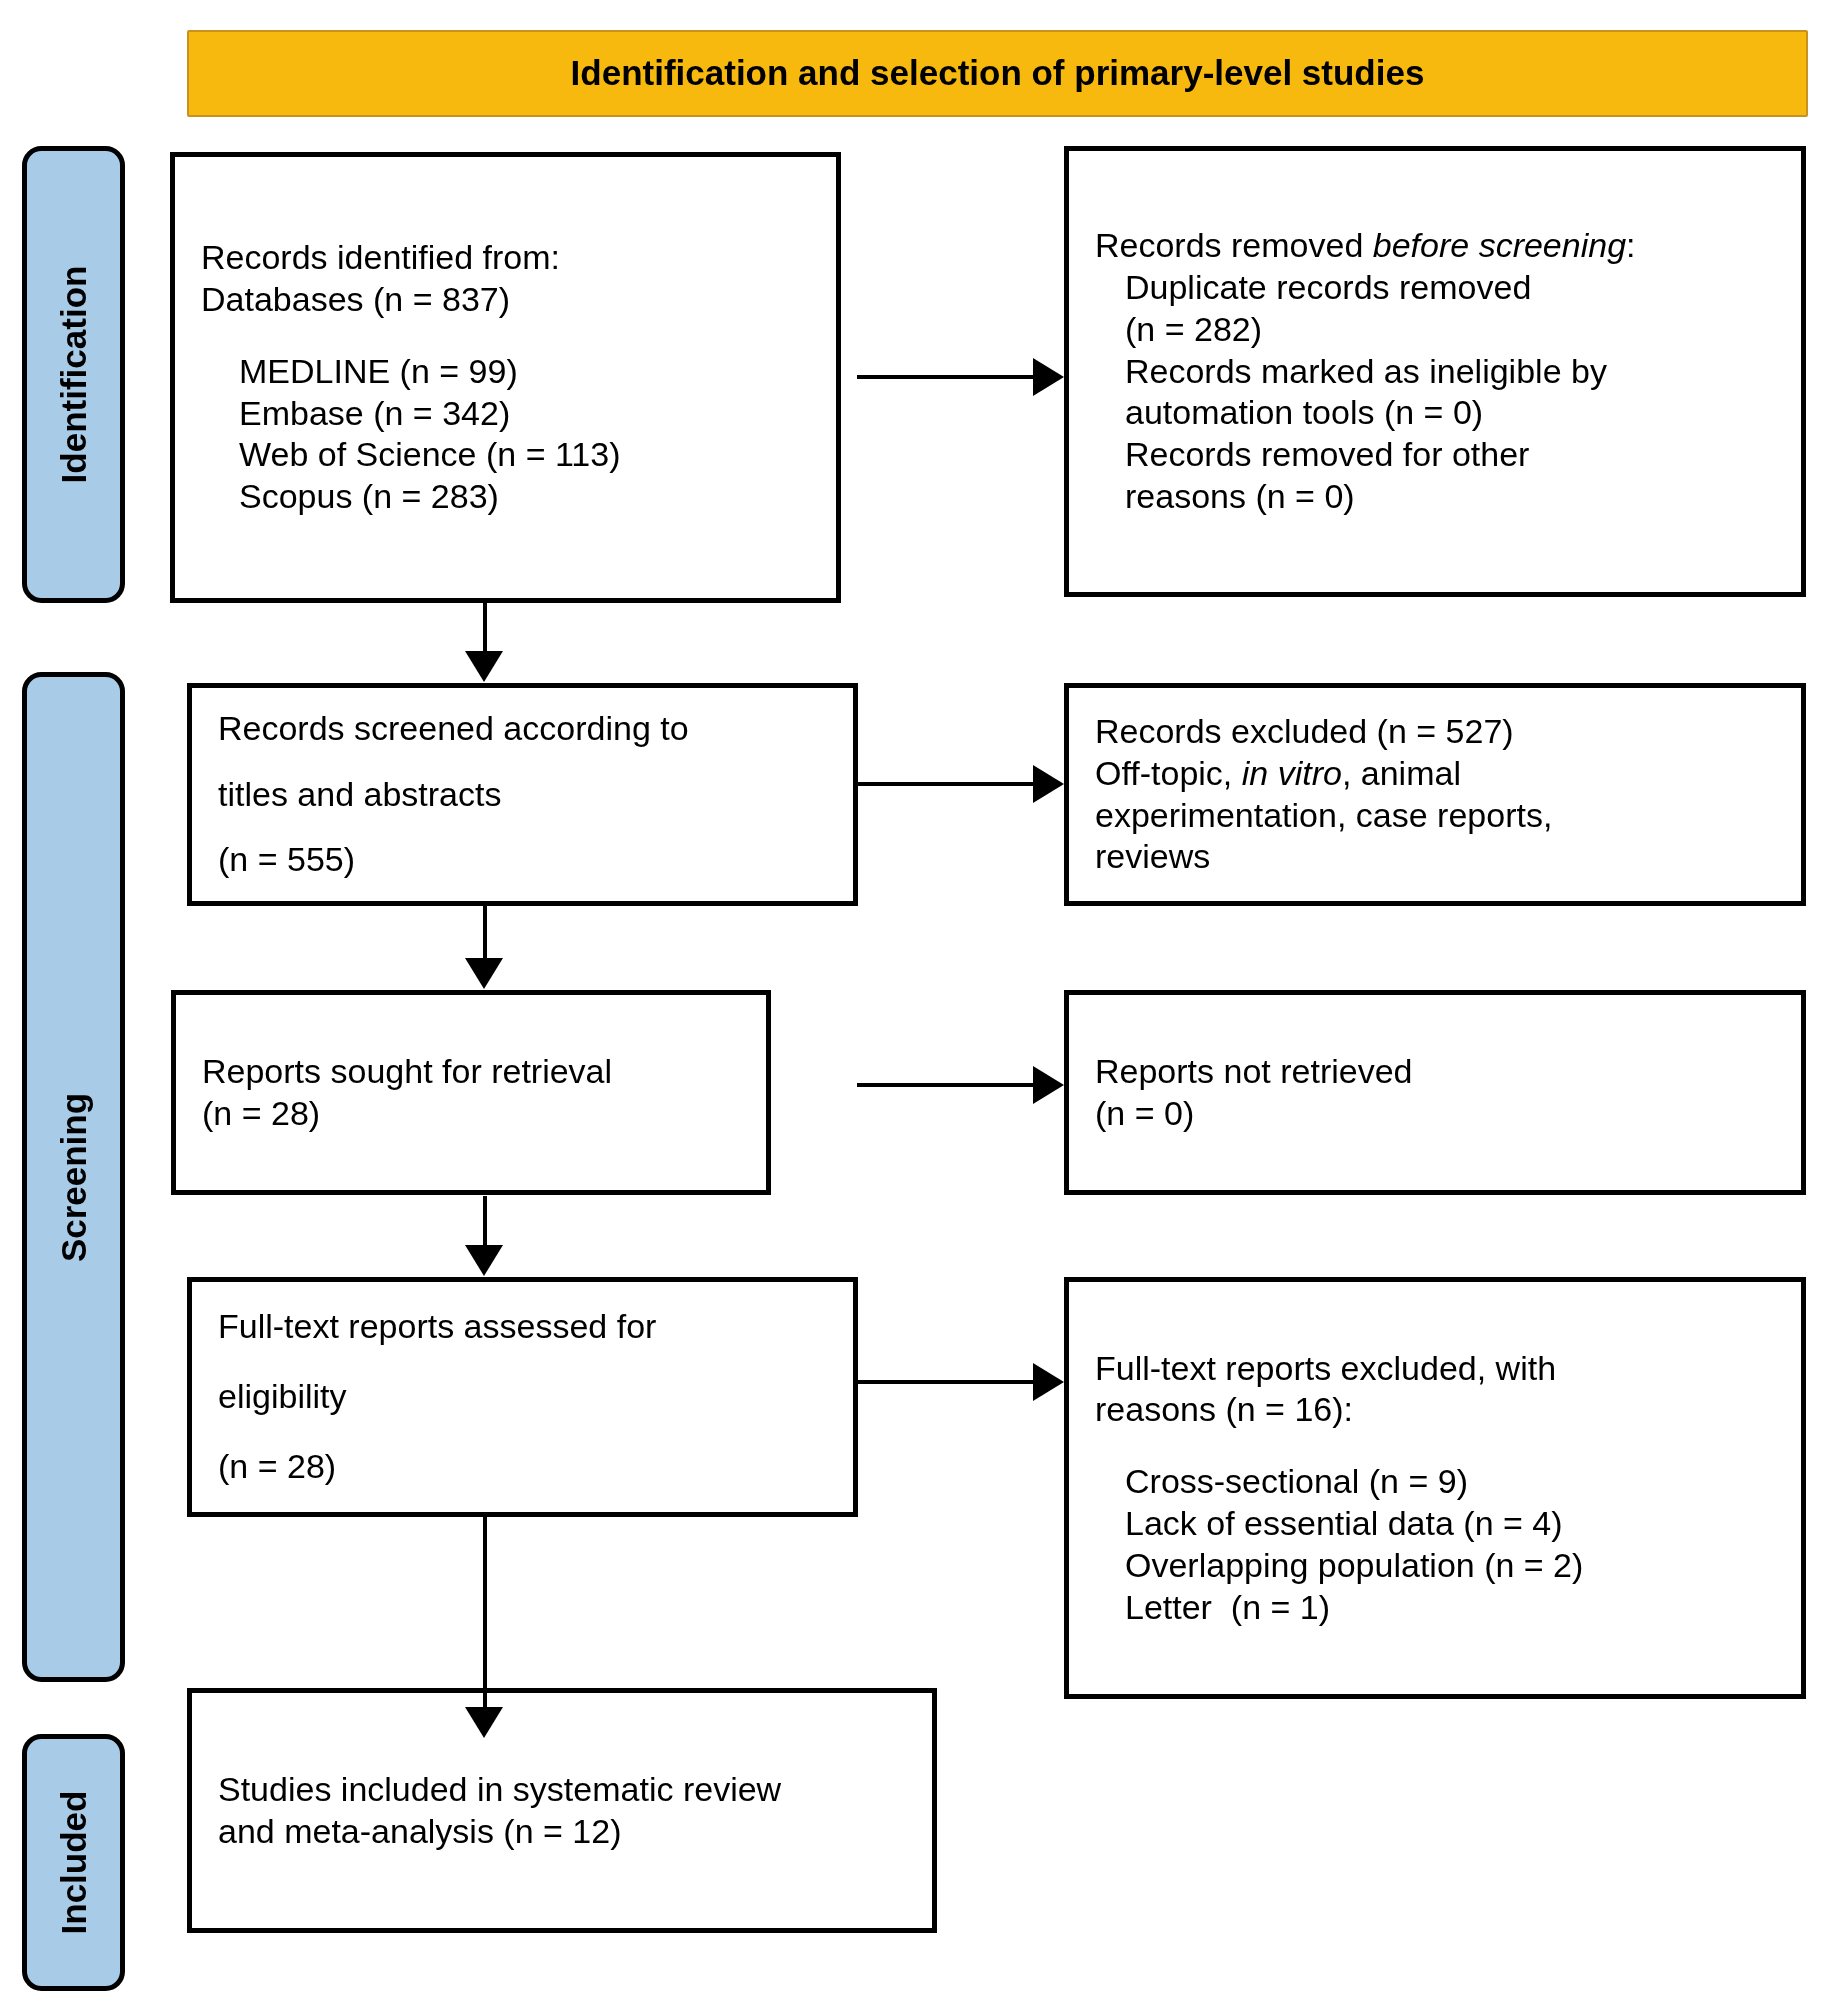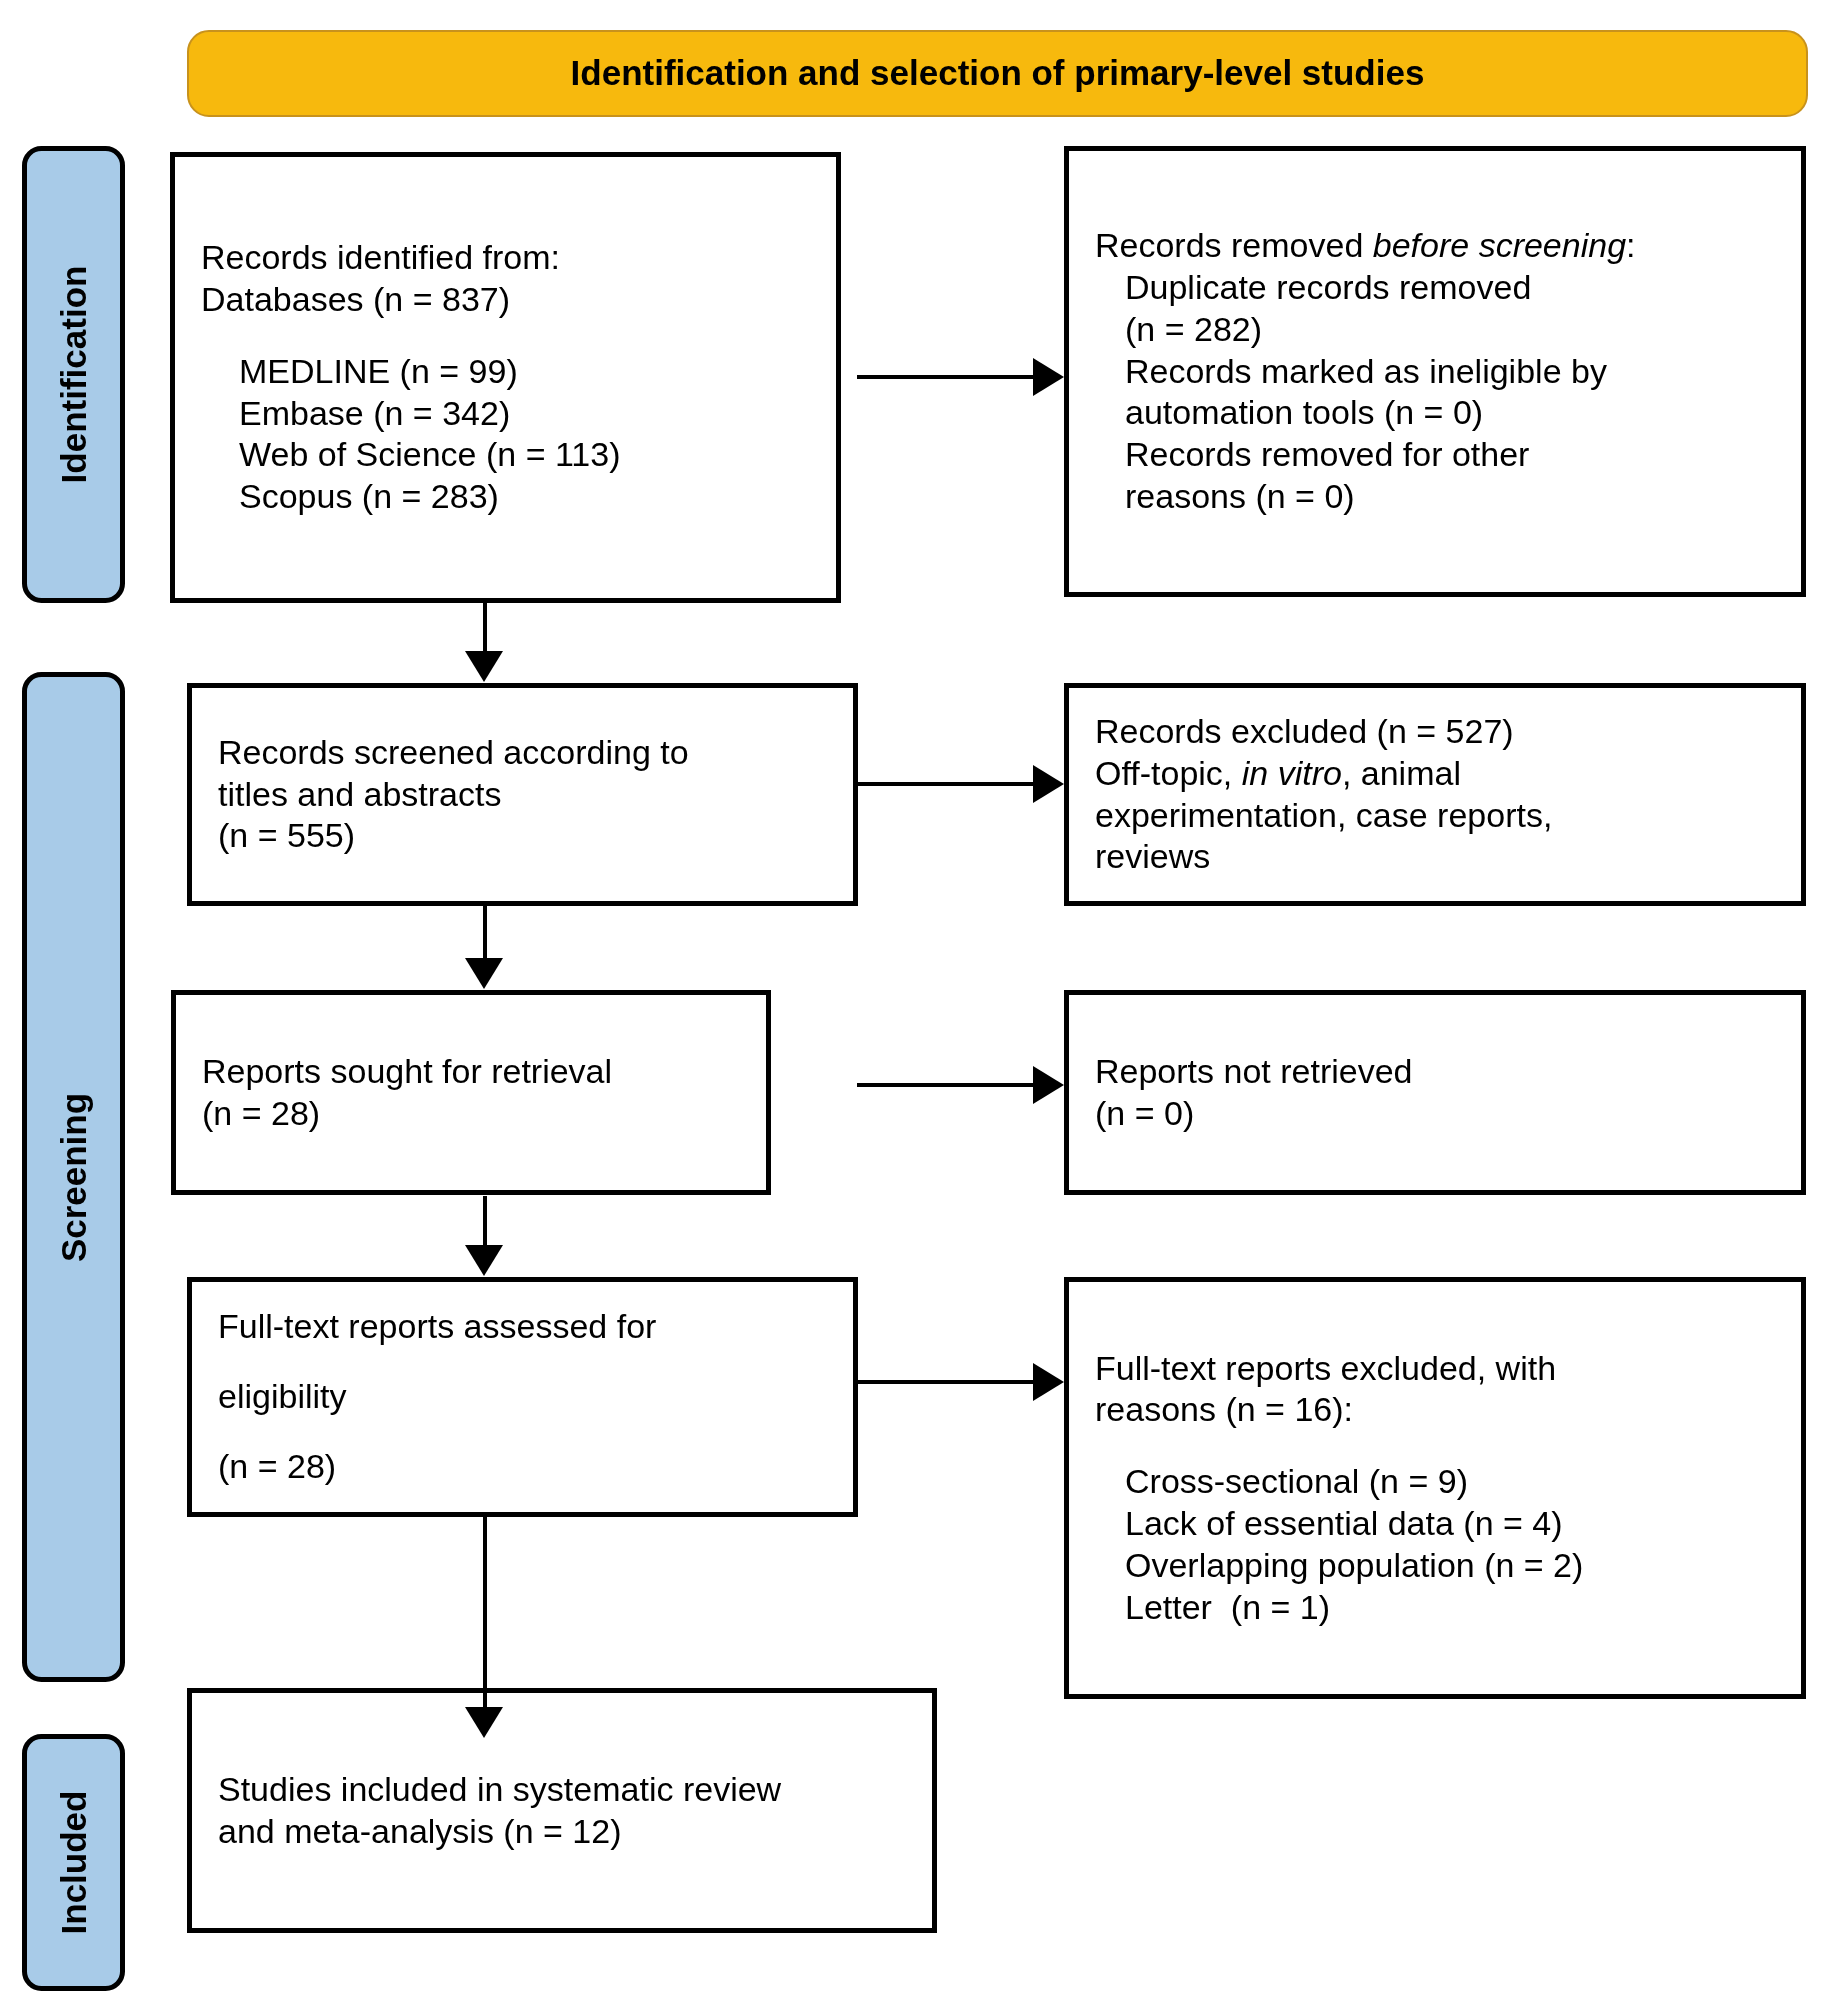--- a/index.html
+++ b/index.html
@@ -20,21 +20,21 @@
 
   
   .banner {
     position: absolute;
     left: 187px;
     top: 30px;
     width: 1621px;
     height: 87px;
     background: #F7B90D;
     border: 2.9px solid #C8921C;
-    border-radius: 22px;
+    border-radius: 2px;
     box-sizing: border-box;
     display: flex;
     align-items: center;
     justify-content: center;
   }
   .banner-text {
     font-size: 35px;
     font-weight: bold;
     color: #000000;
     letter-spacing: 0px;
@@ -85,21 +85,21 @@
     color: #000000;
     white-space: pre-wrap;
   }
   .box p.indent { padding-left: 38px; }
   .box p.indent-sm { padding-left: 30px; }
   .box p.gap { margin-top: 30px; }
   .box p i { font-style: italic; }
 
   
   #box-identified   { left: 170px;  top: 152px;  width: 671px; height: 451px; }
-  #box-screened     { left: 187px;  top: 683px; width: 671px; height: 223px; }
+  #box-screened     { left: 187px;  top: 683px; width: 671px; height: 223px; gap: 24px; }
   #box-sought       { left: 171px;  top: 990px; width: 600px; height: 205px; }
   #box-eligibility  { left: 187px;  top: 1277px; width: 671px; height: 240px; gap: 28px; }
   #box-included     { left: 187px;  top: 1688px; width: 750px; height: 245px; }
 
   
   #box-removed      { left: 1064px; top: 146px;  width: 742px; height: 451px; }
   #box-excluded     { left: 1064px; top: 683px; width: 742px; height: 223px; }
   #box-not-retrieved{ left: 1064px; top: 990px; width: 742px; height: 205px; }
   #box-ft-excluded  { left: 1064px; top: 1277px; width: 742px; height: 422px; }
 

